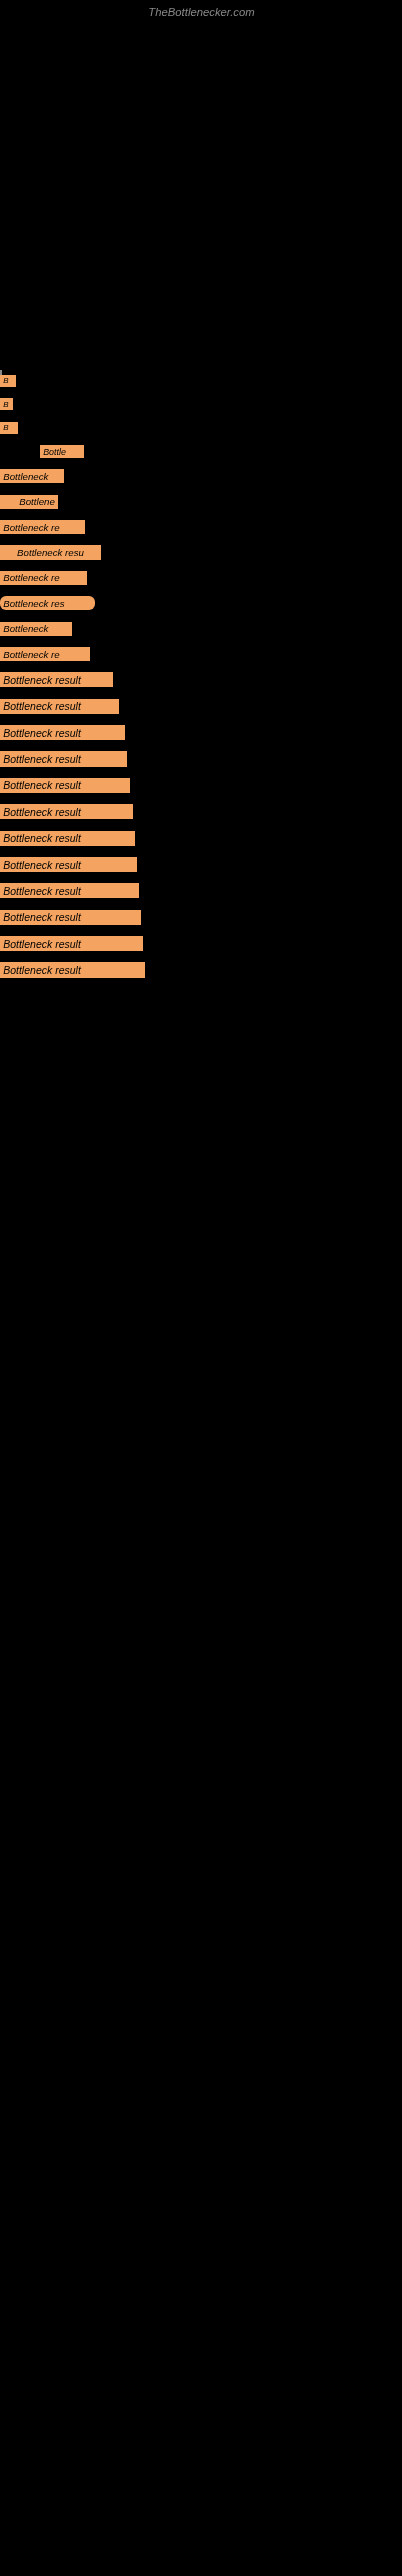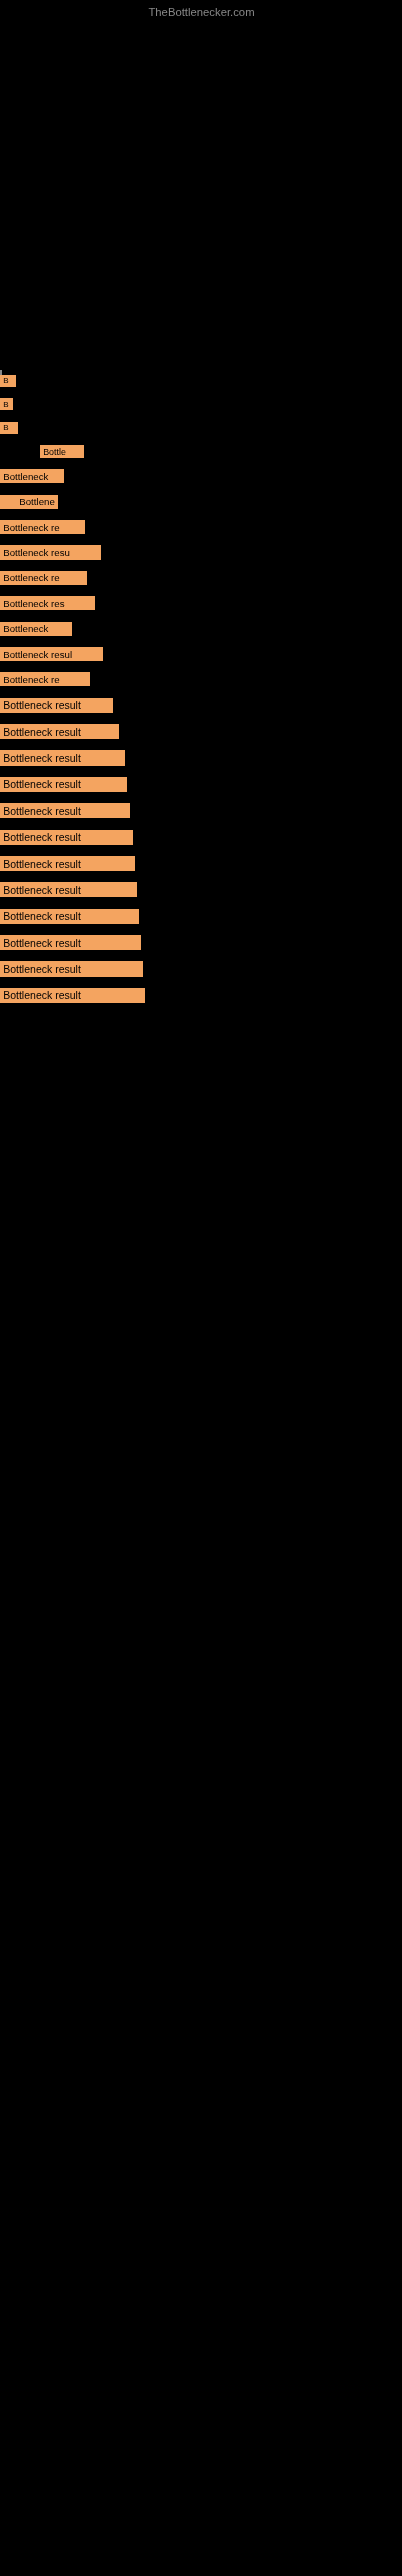--- a/index.html
+++ b/index.html
@@ -1,18 +1,19 @@
 <!DOCTYPE html>
 <html style="font-size:13px"><head>
   <meta charset="utf-8">
   <style>
     * {
       margin: 0;
       padding: 0;
       box-sizing: border-box;
+      font-style: italic;
     }
 
     body {
       background-color: #000000;
       width: 403px;
       min-height: 2576px;
       font-family: Arial, sans-serif;
       position: relative;
     }
 
@@ -52,23 +53,23 @@
     }
 
     
     .item-0  { width: 16px;  font-size: 8px; }
     .item-1  { width: 13px;  font-size: 8px; }
     .item-2  { width: 17.7px;  font-size: 8px; }
     .item-3  { width: 44px;  font-size: 8.9px; margin-left: 40px; }
     .item-4  { width: 64px;  font-size: 9.7px; }
     .item-5  { width: 58px;  font-size: 9.7px; text-align: right; }
     .item-6  { width: 85px; font-size: 9.7px; }
-    .item-7  { width: 101px; font-size: 9.7px; }
+    .item-7  { width: 101px; font-size: 9.7px; text-align: center; }
     .item-8  { width: 87px; font-size: 9.7px; }
-    .item-9  { width: 95px; font-size: 9.7px; }
+    .item-9  { width: 95px; font-size: 9.7px; border-radius: 6px; }
     .item-10 { width: 72px;  font-size: 9.7px; }
     .item-11 { width: 103px; font-size: 9.7px; }
     .item-12 { width: 90px; font-size: 9.7px; }
     .item-13 { width: 113px; font-size: 10.5px; }
     .item-14 { width: 119px; font-size: 10.5px; }
     .item-15 { width: 125px; font-size: 10.5px; }
     .item-16 { width: 127px; font-size: 10.5px; }
     .item-17 { width: 130px; font-size: 10.5px; }
     .item-18 { width: 133px; font-size: 10.5px; }
     .item-19 { width: 135px; font-size: 10.5px; }
@@ -122,23 +123,20 @@
     <div class="row">
       <span class="bottleneck-item item-8">Bottleneck re</span>
     </div>
     <div class="row">
       <span class="bottleneck-item item-9">Bottleneck res</span>
     </div>
     <div class="row">
       <span class="bottleneck-item item-10">Bottleneck</span>
     </div>
     <div class="row">
-      <span class="bottleneck-item item-11">Bottleneck resul</span>
-    </div>
-    <div class="row">
       <span class="bottleneck-item item-12">Bottleneck re</span>
     </div>
     <div class="row">
       <span class="bottleneck-item item-13">Bottleneck result</span>
     </div>
     <div class="row">
       <span class="bottleneck-item item-14">Bottleneck result</span>
     </div>
     <div class="row">
       <span class="bottleneck-item item-15">Bottleneck result</span>

